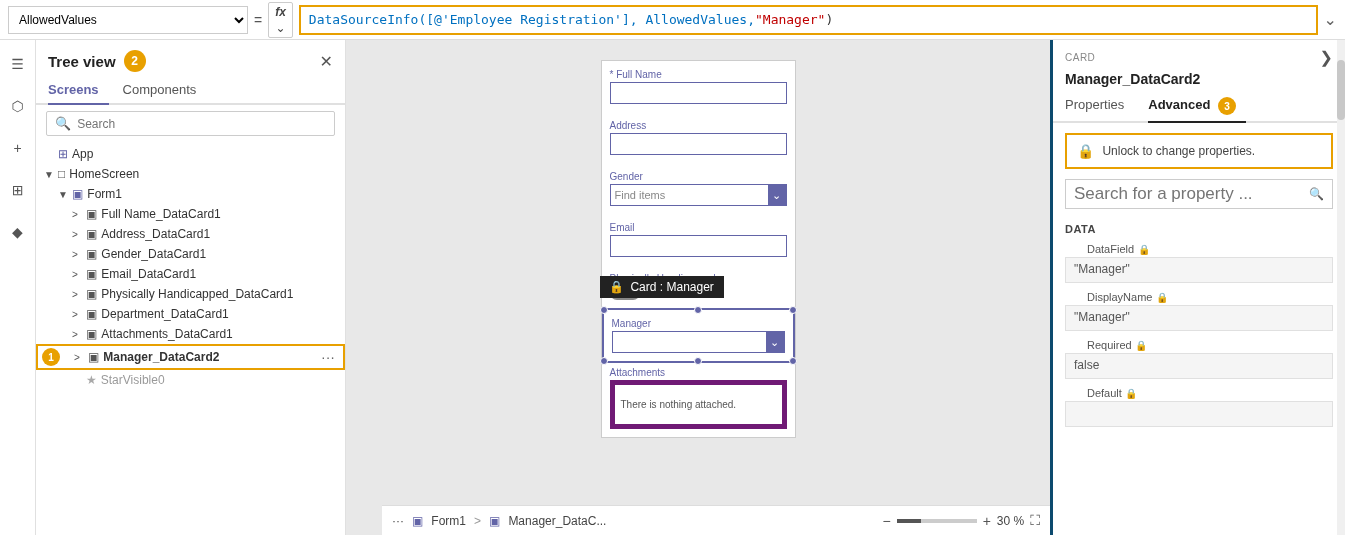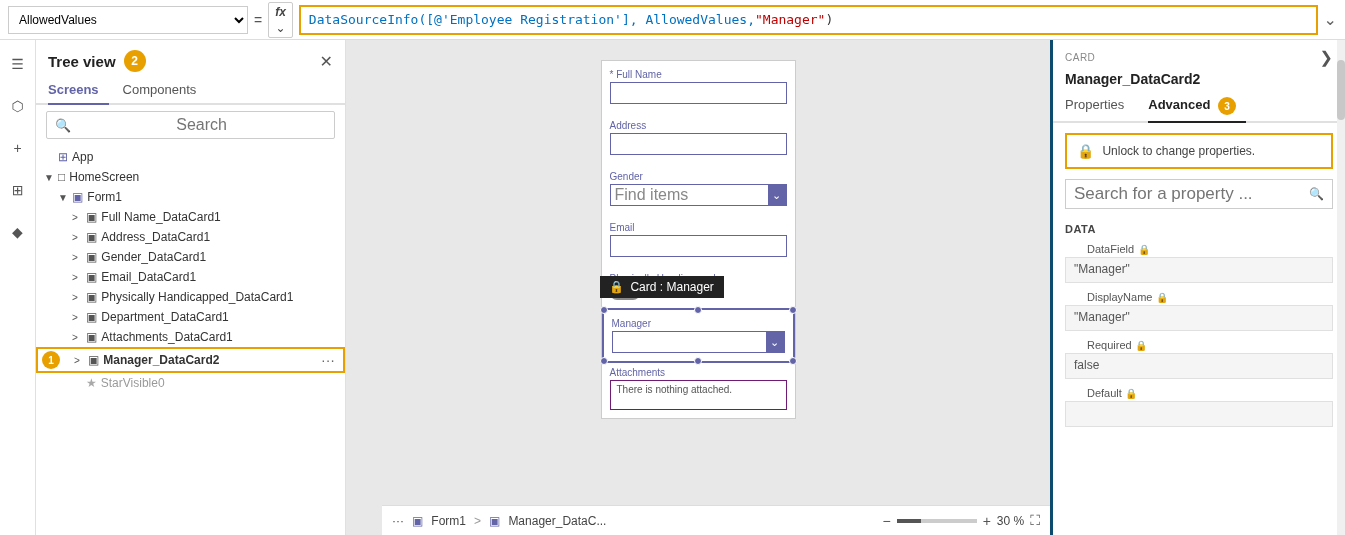--- a/index.html
+++ b/index.html
@@ -150,23 +150,22 @@
       display: flex;
       align-items: center;
       border: 1px solid #ccc;
       border-radius: 2px;
       padding: 4px 8px;
       gap: 6px;
     }
     .tree-search input {
       border: none;
       outline: none;
-      font-size: 16px;
+      font-size: 12px;
       flex: 1;
-      text-align: center;
     }
     .tree-items {
       flex: 1;
       overflow-y: auto;
       padding: 0 0 0 0;
     }
     .tree-node {
       display: flex;
       align-items: center;
       padding: 3px 8px;
@@ -314,22 +313,22 @@
     .attach-field {
       padding: 4px 8px;
     }
     .attach-field label {
       font-size: 10px;
       color: #6264a7;
       display: block;
       margin-bottom: 2px;
     }
     .attach-box {
-      border: 1px solid #701a75;
-      padding: 3px 6px;
+      border: 5px solid #701a75;
+      padding: 14px 6px;
       font-size: 10px;
       color: #555;
       min-height: 30px;
     }
 
     
     .status-bar {
       position: absolute;
       bottom: 0;
       left: 36px;
@@ -646,21 +645,21 @@
       </div>
 
       <div class="form-field">
         <label>Address</label>
         <input type="text" style="">
       </div>
 
       <div class="form-field">
         <label>Gender</label>
         <div class="dropdown-field">
-          <span style="font-size:16px;color:#888;">Find items</span>
+          <span style="font-size:11px;color:#888;">Find items</span>
           <span class="caret">⌄</span>
         </div>
       </div>
 
       <div class="form-field">
         <label>Email</label>
         <input type="text" style="">
       </div>
 
       <div class="form-field">

